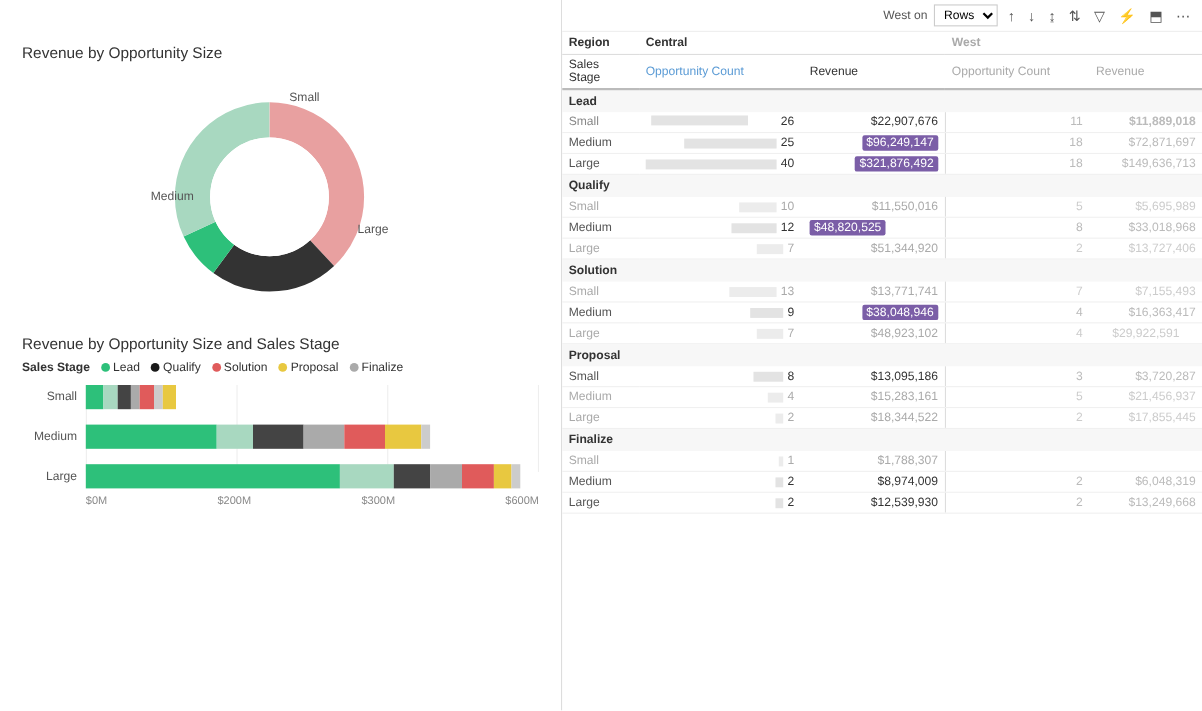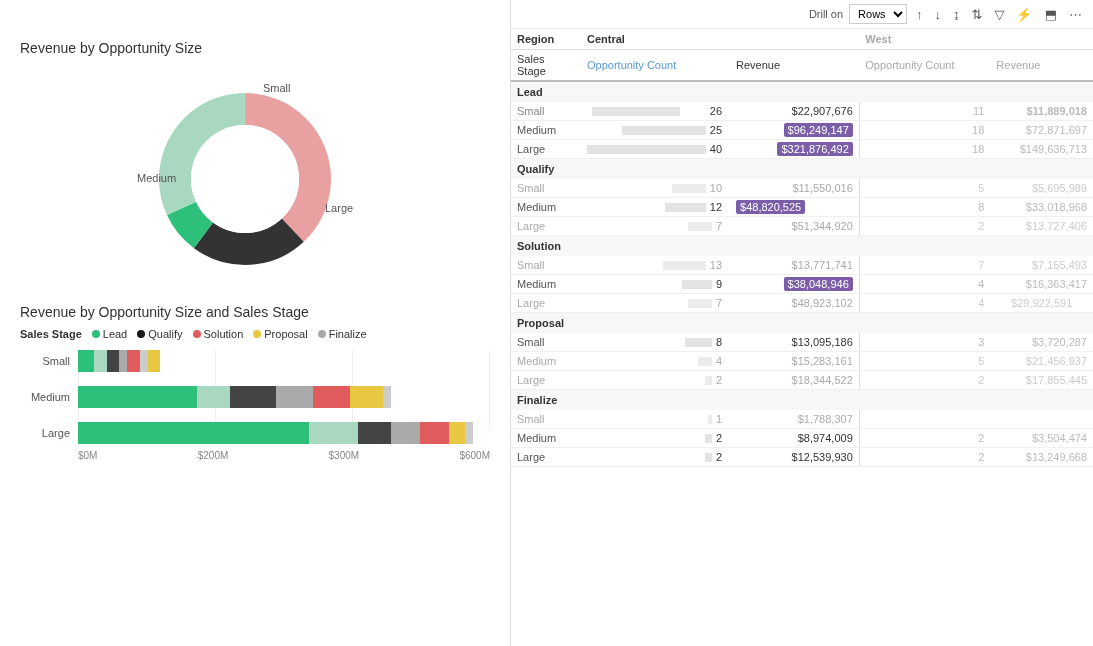--- a/index.html
+++ b/index.html
@@ -270,21 +270,21 @@
         <span>$300M</span>
         <span>$600M</span>
       </div>
     </div>
   </div>
 </div>
 
 <div class="right-panel">
 
   <div class="toolbar">
-    <span class="toolbar-label">Drill on</span>
+    <span class="toolbar-label">West on</span>
     <select class="toolbar-select">
       <option>Rows</option>
     </select>
     <span class="toolbar-icon">↑</span>
     <span class="toolbar-icon">↓</span>
     <span class="toolbar-icon">↨</span>
     <span class="toolbar-icon">⇅</span>
     <span class="toolbar-icon">▽</span>
     <span class="toolbar-icon">⚡</span>
     <span class="toolbar-icon">⬒</span>
@@ -308,21 +308,21 @@
         </tr>
       </thead>
       <tbody>
 
         <tr class="stage-group-header">
           <td colspan="5"><strong>Lead</strong></td>
         </tr>
         <tr class="data-row">
           <td style="color:#888;">Small</td>
           <td style="text-align:right; padding-right:8px;">
-            <div style="display:flex; align-items:center; justify-content:flex-end;gap:26px;">
+            <div style="display:flex; align-items:flex-start; justify-content:flex-end;gap:26px;">
               <div style="background:#d0d0d0; height:9px; width:65%; margin-right:4px; opacity:0.6;"></div>
               <span>26</span>
             </div>
           </td>
           <td style="text-align:right;">$22,907,676</td>
           <td style="text-align:right; color:#bbb; border-left:1px solid #ddd;">11</td>
           <td style="text-align:right; color:#bbb;font-weight:bold;">$11,889,018</td>
         </tr>
         <tr class="data-row">
           <td style="color:#555;">Medium</td>
@@ -487,21 +487,21 @@
         <tr class="data-row">
           <td style="color:#555;">Medium</td>
           <td style="text-align:right; padding-right:8px;">
             <div style="display:flex; align-items:center; justify-content:flex-end;">
               <div style="background:#d0d0d0; height:9px; width:5%; margin-right:4px; opacity:0.6;"></div>
               <span>2</span>
             </div>
           </td>
           <td style="text-align:right;">$8,974,009</td>
           <td style="text-align:right; color:#bbb; border-left:1px solid #ddd;">2</td>
-          <td style="text-align:right; color:#bbb;">$3,504,474</td>
+          <td style="text-align:right; color:#bbb;">$6,048,319</td>
         </tr>
         <tr class="data-row">
           <td style="color:#555;">Large</td>
           <td style="text-align:right; padding-right:8px;">
             <div style="display:flex; align-items:center; justify-content:flex-end;">
               <div style="background:#d0d0d0; height:9px; width:5%; margin-right:4px; opacity:0.6;"></div>
               <span>2</span>
             </div>
           </td>
           <td style="text-align:right;">$12,539,930</td>

